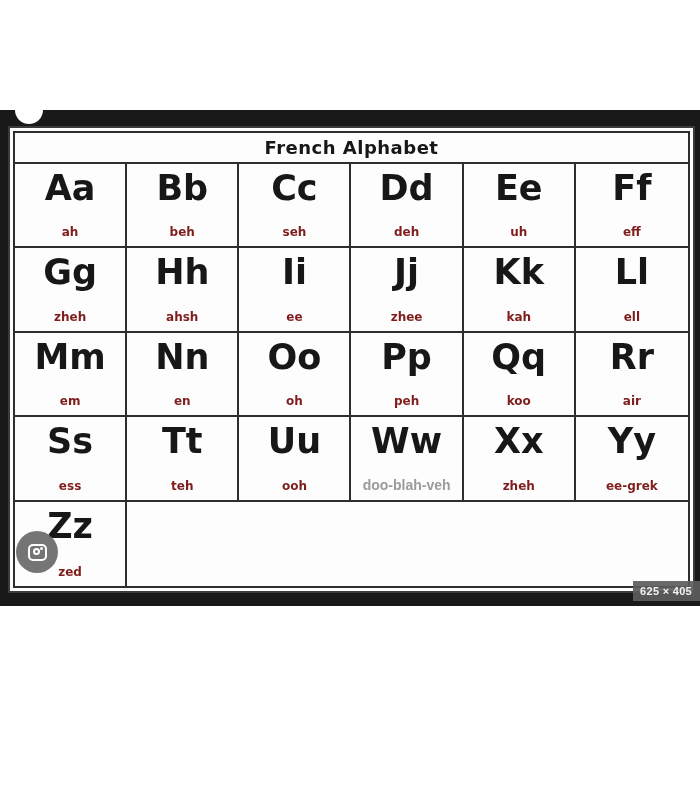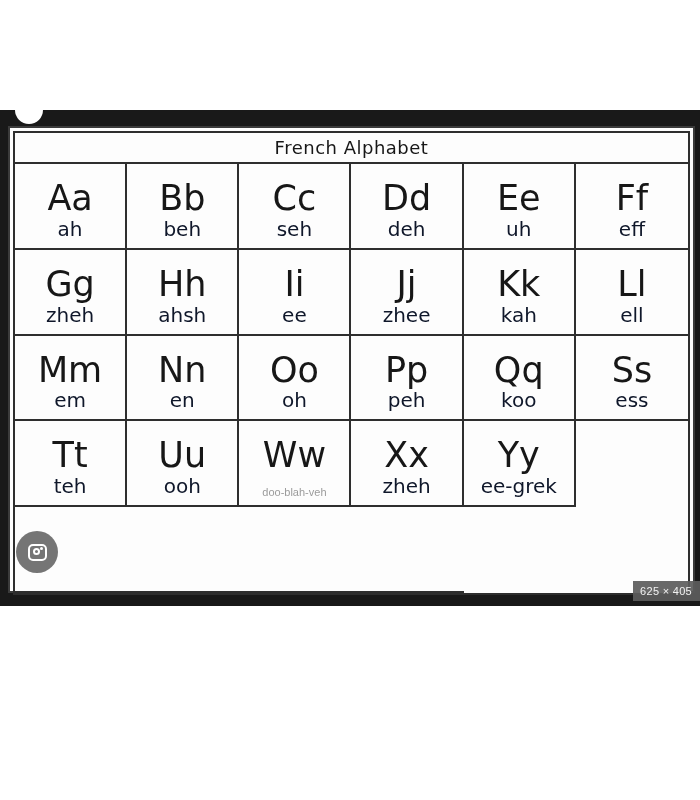--- a/index.html
+++ b/index.html
@@ -10,20 +10,21 @@
     overflow: hidden;
     position: relative;
   }
 
   
   .viewer {
     position: absolute;
     left: 0; top: 110px;
     width: 700px; height: 496px;
     background: #191919;
+    font-weight: bold;
   }
 
   
   .notch {
     position: absolute;
     left: 15px; top: -14px;
     width: 28px; height: 28px;
     border-radius: 50%;
     background: #ffffff;
   }
@@ -64,40 +65,40 @@
     grid-template-columns: repeat(6, 1fr);
     grid-template-rows: repeat(5, 1fr);
   }
   .cell {
     border-right: 2px solid #2e2e2e;
     border-bottom: 2px solid #2e2e2e;
     display: flex;
     flex-direction: column;
     align-items: center;
     justify-content: space-between;
-    padding: 16px 2px 7px 2px;
+    padding: 6px 2px 7px 2px;
     overflow: hidden;
   }
   
   .grid .cell:nth-child(-n+24):nth-child(6n) { border-right: none; }
   
   .grid .cell:nth-child(n+25) { border-bottom: none; }
   .cell.empty { grid-column: span 4; border-right: none; }
 
   .letter {
     font-size: 35px;
     line-height: 1.05;
     color: #171717;
   }
   .pron {
-    font-size: 20px;
-    color: #0f172a;
+    font-size: 12px;
+    color: #7f1d1d;
   }
   .cell.muted .pron {
-    font-size: 11px;
+    font-size: 14px;
     color: #9b9b9b;
     font-family: "Liberation Sans", sans-serif;
   }
 
   
   .lens-btn {
     position: absolute;
     left: 16px; top: 421px;
     width: 42px; height: 42px;
     border-radius: 50%;
@@ -212,20 +213,24 @@
           </div>
           <div class="cell">
             <div class="letter">Pp</div>
             <div class="pron">peh</div>
           </div>
           <div class="cell">
             <div class="letter">Qq</div>
             <div class="pron">koo</div>
           </div>
           <div class="cell">
+            <div class="letter">Rr</div>
+            <div class="pron">air</div>
+          </div>
+          <div class="cell">
             <div class="letter">Ss</div>
             <div class="pron">ess</div>
           </div>
           <div class="cell">
             <div class="letter">Tt</div>
             <div class="pron">teh</div>
           </div>
           <div class="cell">
             <div class="letter">Uu</div>
             <div class="pron">ooh</div>
@@ -234,20 +239,24 @@
             <div class="letter">Ww</div>
             <div class="pron">doo-blah-veh</div>
           </div>
           <div class="cell">
             <div class="letter">Xx</div>
             <div class="pron">zheh</div>
           </div>
           <div class="cell">
             <div class="letter">Yy</div>
             <div class="pron">ee-grek</div>
+          </div>
+          <div class="cell">
+            <div class="letter">Zz</div>
+            <div class="pron">zed</div>
           </div>
           <div class="cell empty"></div>
         </div>
     </div>
   </div>
 
   <div class="lens-btn">
     <div class="cam">
       <div class="cam-lens"></div>
       <div class="cam-dot"></div>

